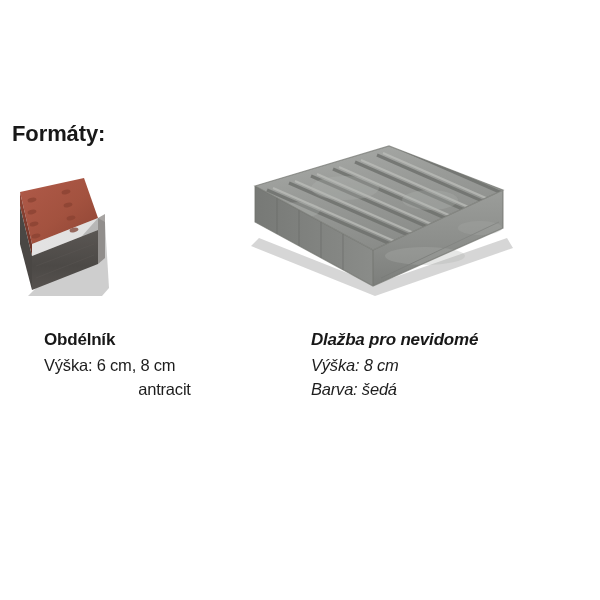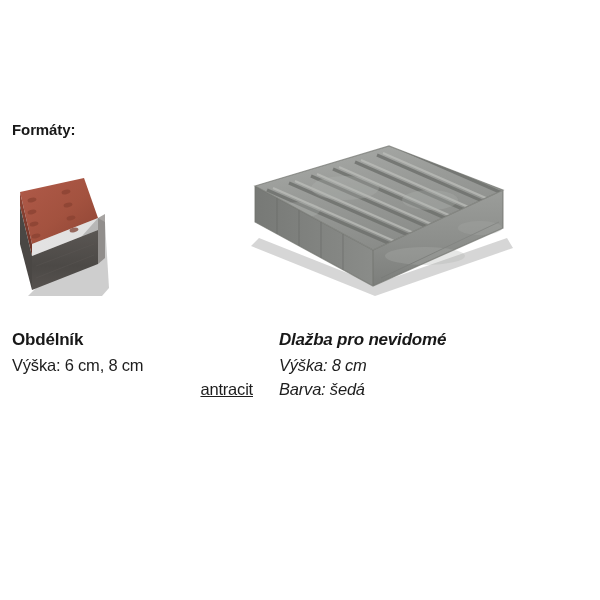--- a/index.html
+++ b/index.html
@@ -15,30 +15,31 @@
     font-family: "Liberation Sans", sans-serif;
     color: #1a1a1a;
     overflow: hidden;
   }
 
   
   .formats-heading {
     position: absolute;
     left: 12px;
     top: 121px;
-    font-size: 15px;
+    font-size: 22px;
     font-weight: bold;
     letter-spacing: -0.1px;
     color: #181818;
     white-space: nowrap;
   }
 
   
   .col {
     position: absolute;
+    margin-left: 32px;
   }
   .col-left  { left: 12px;  top: 330px; width: 255px; }
   .col-right { left: 279px; top: 330px; width: 320px; font-style: italic; }
 
   .prod-title {
     font-size: 17px;
     font-weight: bold;
     color: #181818;
     margin: 0 0 6px 0;
     white-space: nowrap;
@@ -46,23 +47,22 @@
   }
   .prod-line {
     font-size: 16.5px;
     font-weight: normal;
     color: #1d1d1d;
     margin: 0 0 5px 0;
     white-space: nowrap;
     letter-spacing: -0.2px;
   }
   .prod-line.indent {
-    text-align: right;
+    text-align: center;
     padding-right: 14px;
-    text-decoration: underline;
   }
 
   
   .img-stage { position: absolute; }
 
   #brick-stage {
     left: 6px;
     top: 160px;
     width: 115px;
     height: 145px;

